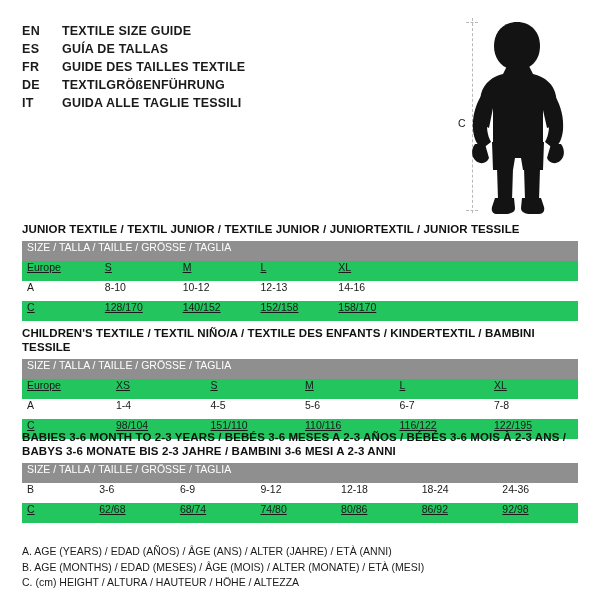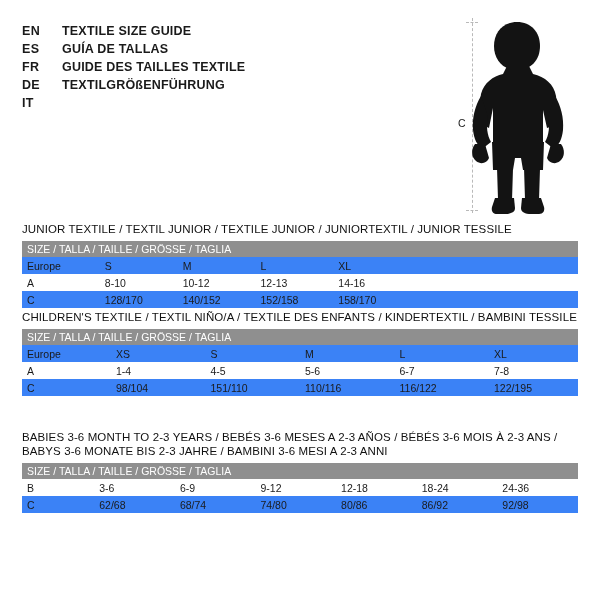--- a/index.html
+++ b/index.html
@@ -55,47 +55,48 @@
   .figure svg { display: block; }
 
   
   .section {
     position: absolute;
     left: 22px;
     width: 556px;
   }
   .section-title {
     font-size: 11.5px;
-    font-weight: normal;
+    font-weight: bold;
     letter-spacing: 0.1px;
     line-height: 14px;
     margin-bottom: 5px;
     color: #111;
   }
   table.sizes {
     border-collapse: collapse;
     width: 100%;
     table-layout: fixed;
   }
   table.sizes td {
     font-size: 10.5px;
-    padding: 0 0 0 5px;
+    padding: 0 0 8px 5px;
     height: 17px;
     vertical-align: middle;
     color: #1a1a1a;
     white-space: nowrap;
   }
   tr.head-row td {
     background: #8f8f8f;
     color: #ffffff;
     font-size: 10.5px;
     height: 16px;
   }
   tr.shaded td {
-    background: #3b82f6;
+    background: #22c55e;
+    text-decoration: underline;
   }
   tr.plain td {
     background: #ffffff;
   }
 
   
   .legend {
     position: absolute;
     left: 22px;
     top: 534px;
@@ -149,20 +150,21 @@
     <div class="header-row">
       <div class="header-lang">FR</div>
       <div class="header-title">GUIDE DES TAILLES TEXTILE</div>
     </div>
     <div class="header-row">
       <div class="header-lang">DE</div>
       <div class="header-title">TEXTILGRÖßENFÜHRUNG</div>
     </div>
     <div class="header-row">
       <div class="header-lang">IT</div>
+      <div class="header-title">GUIDA ALLE TAGLIE TESSILI</div>
     </div>
   </div>
 
   <div class="dashline"></div>
   <div class="tick-top"></div>
   <div class="tick-bottom"></div>
   <div class="c-label">C</div>
 
   <div class="figure">
     <svg width="130" height="200" viewBox="0 0 130 200" xmlns="http://www.w3.org/2000/svg">
@@ -229,21 +231,21 @@
         <td>128/170</td>
         <td>140/152</td>
         <td>152/158</td>
         <td>158/170</td>
         <td></td>
       </tr>
     </tbody>
       </table>
   </div>
 
-  <div class="section" style="top:300px;">
+  <div class="section" style="top:316px;">
     <div class="section-title">CHILDREN'S TEXTILE / TEXTIL NIÑO/A / TEXTILE DES ENFANTS / KINDERTEXTIL / BAMBINI TESSILE</div>
     <table class="sizes">
       <colgroup>
         <col style="width:16%">
           <col style="width:17%">
           <col style="width:17%">
           <col style="width:17%">
           <col style="width:17%">
           <col style="width:16%">
       </colgroup>
@@ -310,14 +312,19 @@
         <td>68/74</td>
         <td>74/80</td>
         <td>80/86</td>
         <td>86/92</td>
         <td>92/98</td>
       </tr>
     </tbody>
       </table>
   </div>
 
+  <div class="legend">
+    <div>A. AGE (YEARS) / EDAD (AÑOS) / ÂGE (ANS) / ALTER (JAHRE) / ETÀ (ANNI)</div>
+    <div>B. AGE (MONTHS) / EDAD (MESES) / ÂGE (MOIS) / ALTER (MONATE) / ETÀ (MESI)</div>
+    <div>C. (cm) HEIGHT / ALTURA / HAUTEUR / HÖHE / ALTEZZA</div>
+  </div>
 
 </div>
 
 </body></html>

